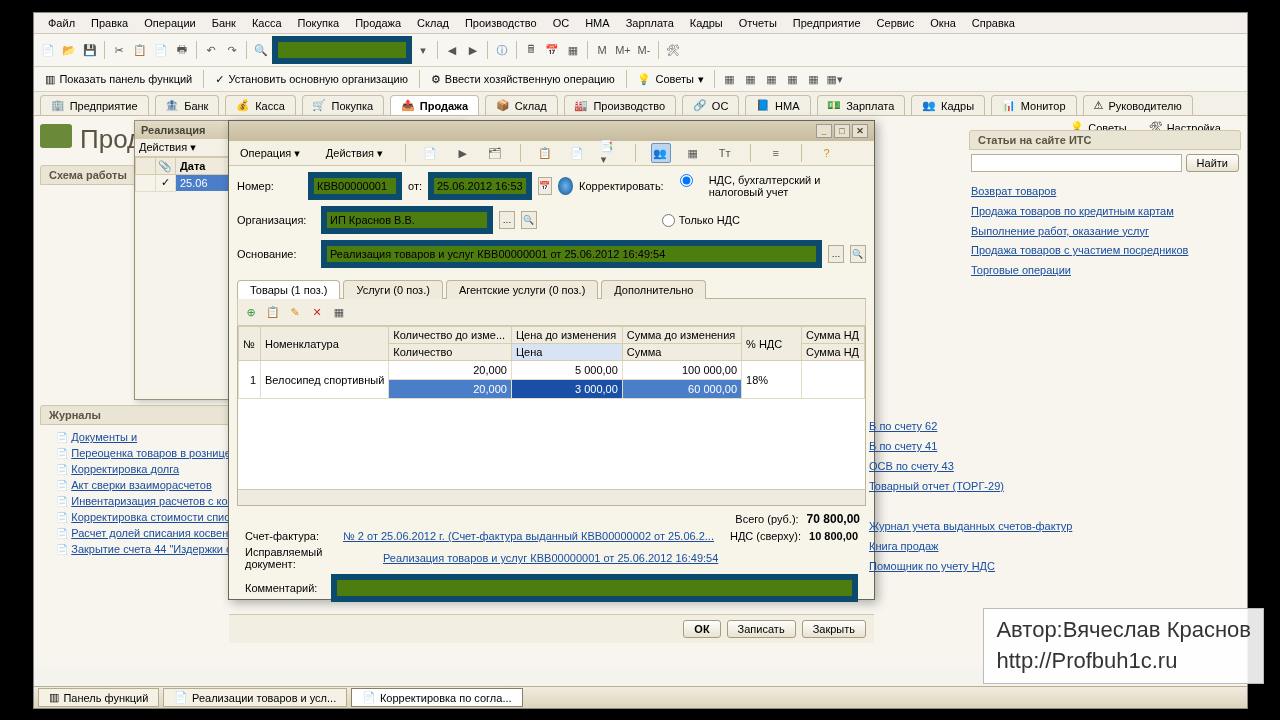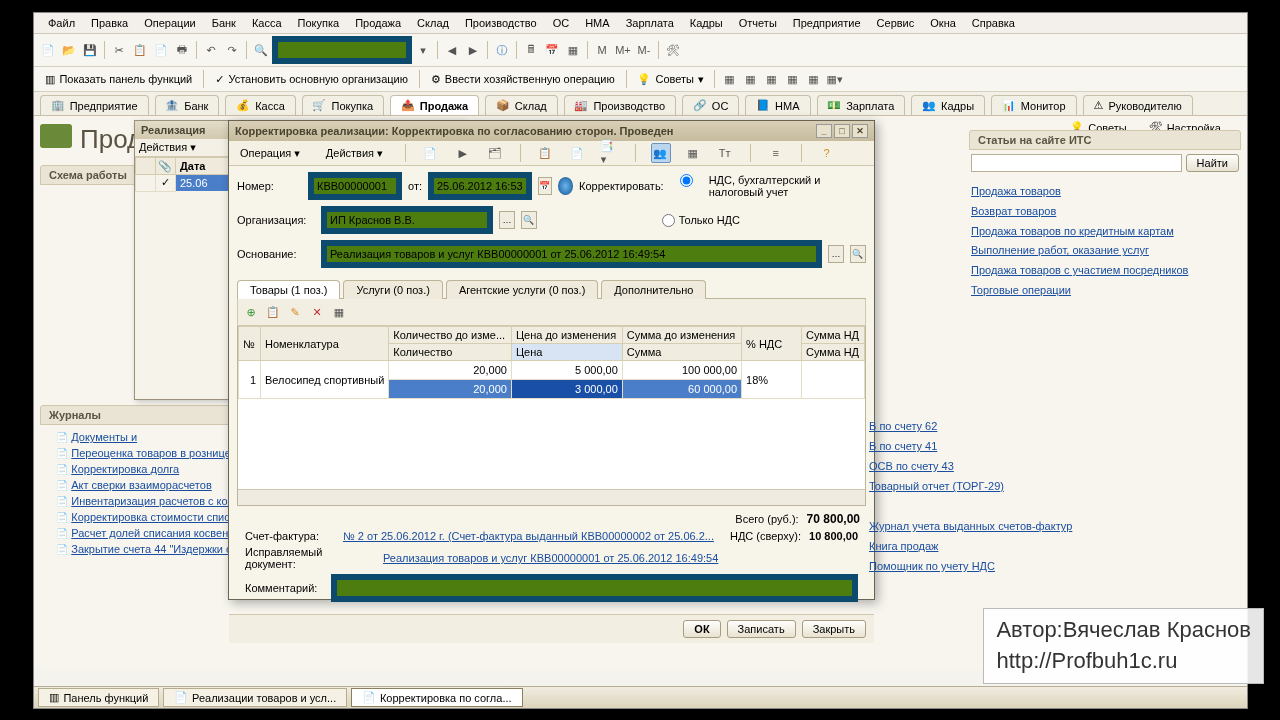--- a/index.html
+++ b/index.html
@@ -236,21 +236,20 @@
               <td style="border:1px solid #e3dcc7"></td>
               <td style="border:1px solid #e3dcc7;text-align:center">✓</td>
               <td style="background:#4a7ec8;color:#fff;padding:2px 4px">25.06</td>
             </tr>
       </tbody>
         </table>
     </div>
 
     <div class="dialog">
       <div class="dlg-title">
-        <span>Корректировка реализации: Корректировка по согласованию сторон. Проведен</span>
         <div class="wbtns">
           <div class="wbtn">_</div>
           <div class="wbtn">□</div>
           <div class="wbtn">✕</div>
         </div>
       </div>
       <div class="dlg-tb">
         <span class="dd"><span>Операция</span> ▾</span>
         <span class="dd"><span>Действия</span> ▾</span>
         <span class="tb-sep"></span>
@@ -383,21 +382,20 @@
       </div>
     </div>
 
     <div class="right-panel">
       <div class="section-hd">Статьи на сайте ИТС</div>
       <div class="search-row">
         <input style="">
         <button class="btn">Найти</button>
       </div>
       <div class="rlink">
-        <div><a>Продажа товаров</a></div>
         <div><a>Возврат товаров</a></div>
         <div><a>Продажа товаров по кредитным картам</a></div>
         <div><a>Выполнение работ, оказание услуг</a></div>
         <div><a>Продажа товаров с участием посредников</a></div>
         <div><a>Торговые операции</a></div>
       </div>
     </div>
 
     <div class="bottom-links-col">
       <div><a>В по счету 62</a></div>

